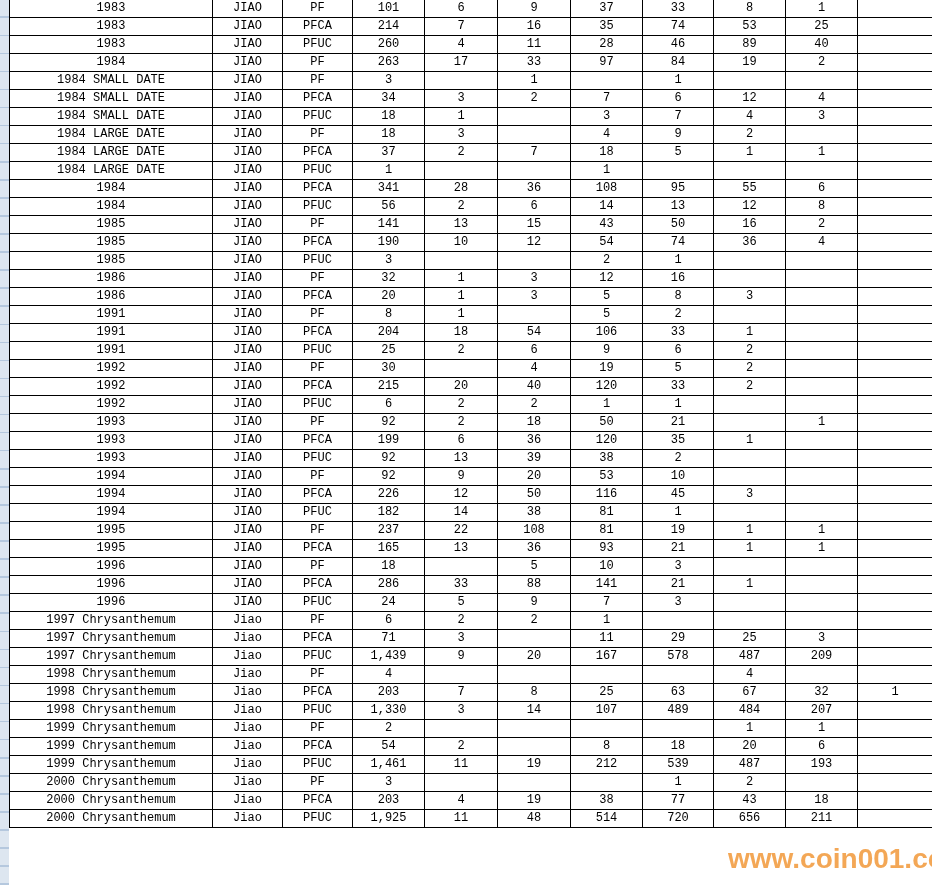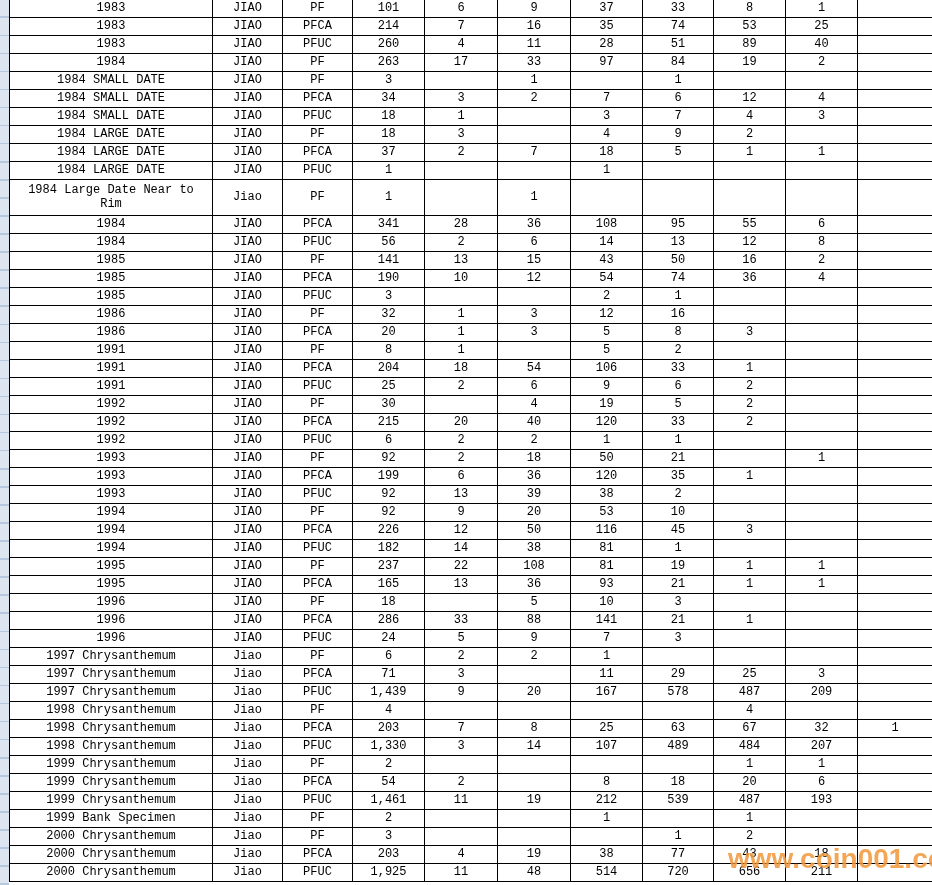--- a/index.html
+++ b/index.html
@@ -111,21 +111,21 @@
         <td></td>
       </tr>
       <tr class="row">
         <td class="name-cell">1983</td>
         <td>JIAO</td>
         <td>PFUC</td>
         <td>260</td>
         <td>4</td>
         <td>11</td>
         <td>28</td>
-        <td>51</td>
+        <td>46</td>
         <td>89</td>
         <td>40</td>
         <td></td>
       </tr>
       <tr class="row">
         <td class="name-cell">1984</td>
         <td>JIAO</td>
         <td>PF</td>
         <td>263</td>
         <td>17</td>
@@ -202,34 +202,20 @@
         <td></td>
       </tr>
       <tr class="row">
         <td class="name-cell">1984 LARGE DATE</td>
         <td>JIAO</td>
         <td>PFUC</td>
         <td>1</td>
         <td></td>
         <td></td>
         <td>1</td>
-        <td></td>
-        <td></td>
-        <td></td>
-        <td></td>
-      </tr>
-      <tr class="row-tall">
-        <td class="name-cell">1984 Large Date Near to
-Rim</td>
-        <td>Jiao</td>
-        <td>PF</td>
-        <td>1</td>
-        <td></td>
-        <td>1</td>
-        <td></td>
         <td></td>
         <td></td>
         <td></td>
         <td></td>
       </tr>
       <tr class="row">
         <td class="name-cell">1984</td>
         <td>JIAO</td>
         <td>PFCA</td>
         <td>341</td>
@@ -651,33 +637,20 @@
         <td>1,461</td>
         <td>11</td>
         <td>19</td>
         <td>212</td>
         <td>539</td>
         <td>487</td>
         <td>193</td>
         <td></td>
       </tr>
       <tr class="row">
-        <td class="name-cell">1999 Bank Specimen</td>
-        <td>Jiao</td>
-        <td>PF</td>
-        <td>2</td>
-        <td></td>
-        <td></td>
-        <td>1</td>
-        <td></td>
-        <td>1</td>
-        <td></td>
-        <td></td>
-      </tr>
-      <tr class="row">
         <td class="name-cell">2000 Chrysanthemum</td>
         <td>Jiao</td>
         <td>PF</td>
         <td>3</td>
         <td></td>
         <td></td>
         <td></td>
         <td>1</td>
         <td>2</td>
         <td></td>

